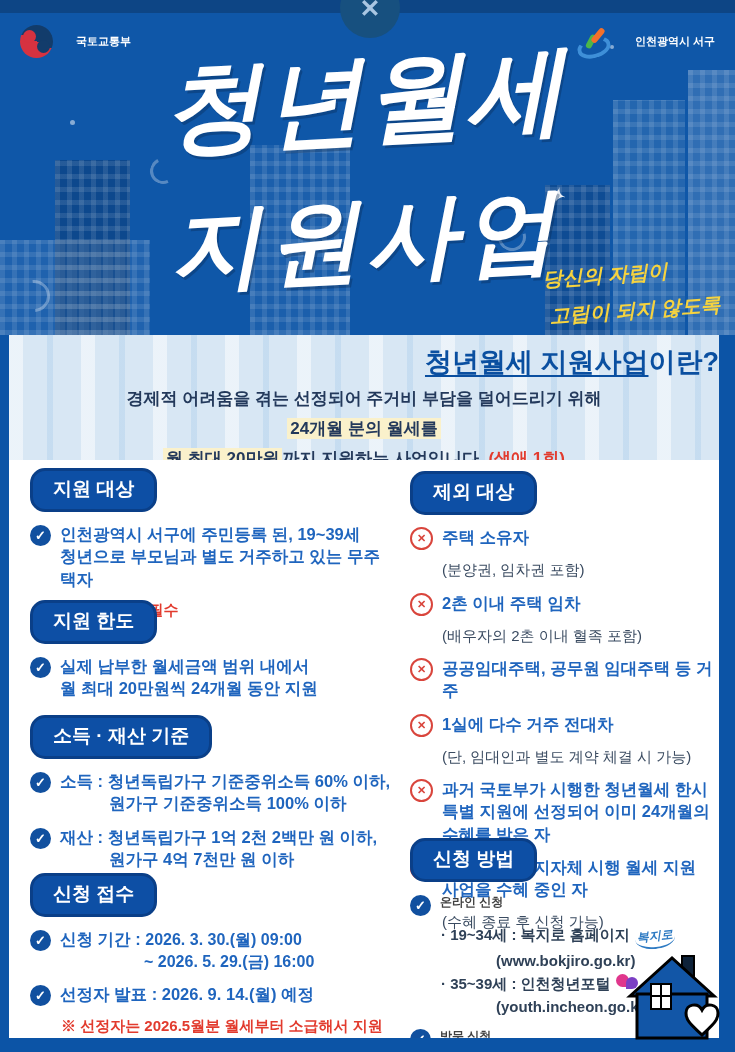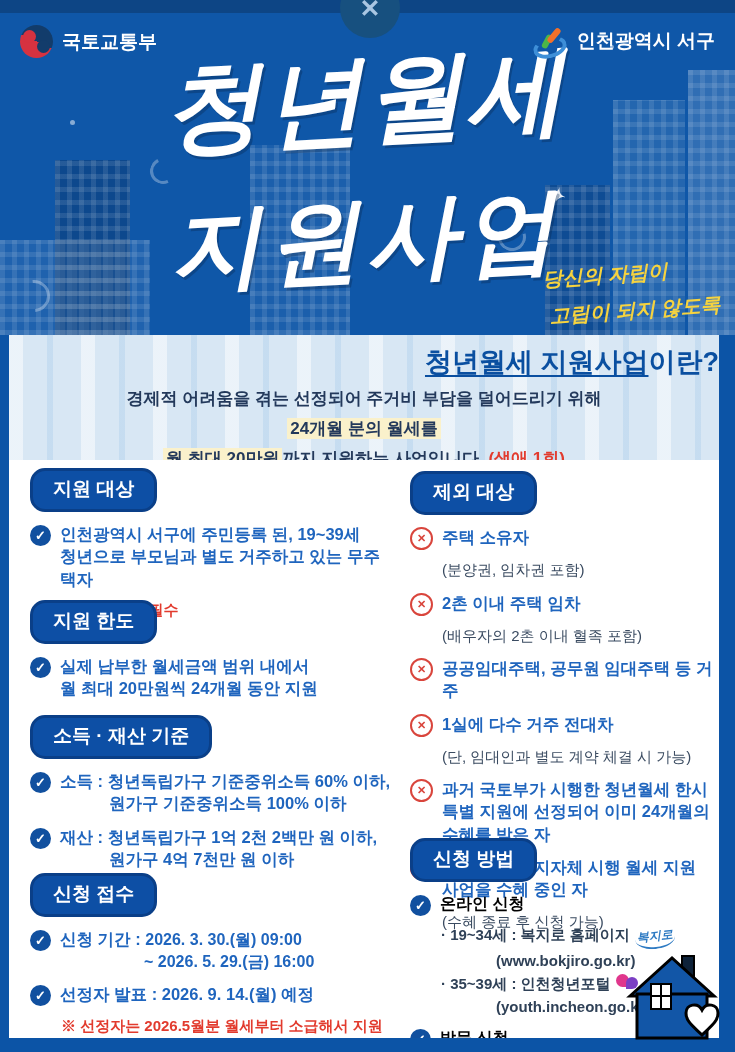--- a/index.html
+++ b/index.html
@@ -13,22 +13,22 @@
                       repeating-linear-gradient(90deg,rgba(255,255,255,.10) 0 5px,transparent 5px 12px);}
   .b1{left:0;width:150px;height:95px;background-color:rgba(255,255,255,.07);}
   .b2{left:55px;width:75px;height:175px;background-color:rgba(10,35,72,.28);}
   .b3{left:250px;width:100px;height:190px;background-color:rgba(255,255,255,.05);}
   .b4{left:545px;width:65px;height:150px;background-color:rgba(10,35,72,.20);}
   .b5{left:613px;width:72px;height:235px;background-color:rgba(255,255,255,.09);}
   .b6{left:688px;width:47px;height:265px;background-color:rgba(255,255,255,.14);}
   .close-btn{position:absolute;top:-22px;left:340px;width:60px;height:60px;border-radius:50%;
              background:#17507F;color:#A9C6E2;display:flex;align-items:center;justify-content:center;
              font-size:25px;font-weight:bold;z-index:6;cursor:pointer;}
-  .logo{position:absolute;display:flex;align-items:center;gap:9px;color:#fff;font-weight:bold;
-        font-size:19px;z-index:4;}
+  .logo{position:absolute;display:flex;align-items:center;gap:23px;color:#fff;font-weight:bold;
+        font-size:11px;z-index:4;}
   .logo-left{top:25px;left:20px;}
   .logo-right{top:27px;right:20px;}
   .taegeuk{width:33px;height:33px;border-radius:50%;position:relative;
            background:conic-gradient(from 115deg,#D63240 0 50%,#123C6B 0 100%);}
   .taegeuk::before{content:"";position:absolute;left:3px;top:5px;width:13px;height:13px;border-radius:50%;background:#D63240;}
   .taegeuk::after{content:"";position:absolute;right:3px;bottom:5px;width:13px;height:13px;border-radius:50%;background:#123C6B;}
   .seogu{width:36px;height:28px;position:relative;}
   .seogu::before{content:"";position:absolute;left:1px;top:10px;width:26px;height:13px;border:4px solid #3E8FD8;
                  border-radius:50%;transform:rotate(-16deg);border-top-color:transparent;}
   .seogu i{position:absolute;border-radius:3px;}
@@ -81,21 +81,21 @@
        font-weight:bold;display:flex;align-items:center;justify-content:center;margin-top:2px;}
   .no{flex:0 0 auto;width:19px;height:19px;border-radius:50%;border:2.5px solid #D9453C;color:#D9453C;
       font-size:11px;font-weight:bold;display:flex;align-items:center;justify-content:center;margin-top:1px;background:#fff;}
   .txt{font-size:16.5px;font-weight:bold;color:#1F65BE;line-height:1.35;}
   .pre{white-space:pre-line;}
   .sub{font-size:15px;font-weight:normal;color:#3A4B61;margin-top:12px;}
   .note{font-size:15px;font-weight:bold;color:#E23B2E;margin-left:31px;margin-top:1px;}
   .ind{margin-left:49px;}
   .date{font-size:16px;}
   .date2{margin-left:84px;}
-  .mtitle{font-size:16px;font-weight:bold;color:#000000;margin-top:1px;}
+  .mtitle{font-size:12px;font-weight:bold;color:#404040;margin-top:1px;}
   .msub{margin-left:31px;font-size:15px;font-weight:bold;color:#2F4157;line-height:1.55;margin-top:-4px;margin-bottom:9px;}
   .murl{margin-left:55px;}
   .bokjiro-logo{display:inline-block;color:#2F7BC3;font-style:italic;font-weight:bold;font-size:12px;
                 transform:rotate(-6deg);border-bottom:2px solid #2F7BC3;border-radius:0 0 60% 60%;
                 padding:0 2px 1px;margin-left:5px;}
   .portal-logo{display:inline-block;position:relative;width:26px;height:15px;margin-left:5px;}
   .portal-logo .p1{position:absolute;left:0;top:0;width:13px;height:13px;border-radius:50% 50% 0 50%;background:#E0368C;}
   .portal-logo .p2{position:absolute;left:10px;top:3px;width:12px;height:12px;border-radius:50% 50% 50% 0;background:#7B3FC4;}
   .house{position:absolute;left:622px;top:950px;z-index:3;}
 </style>

